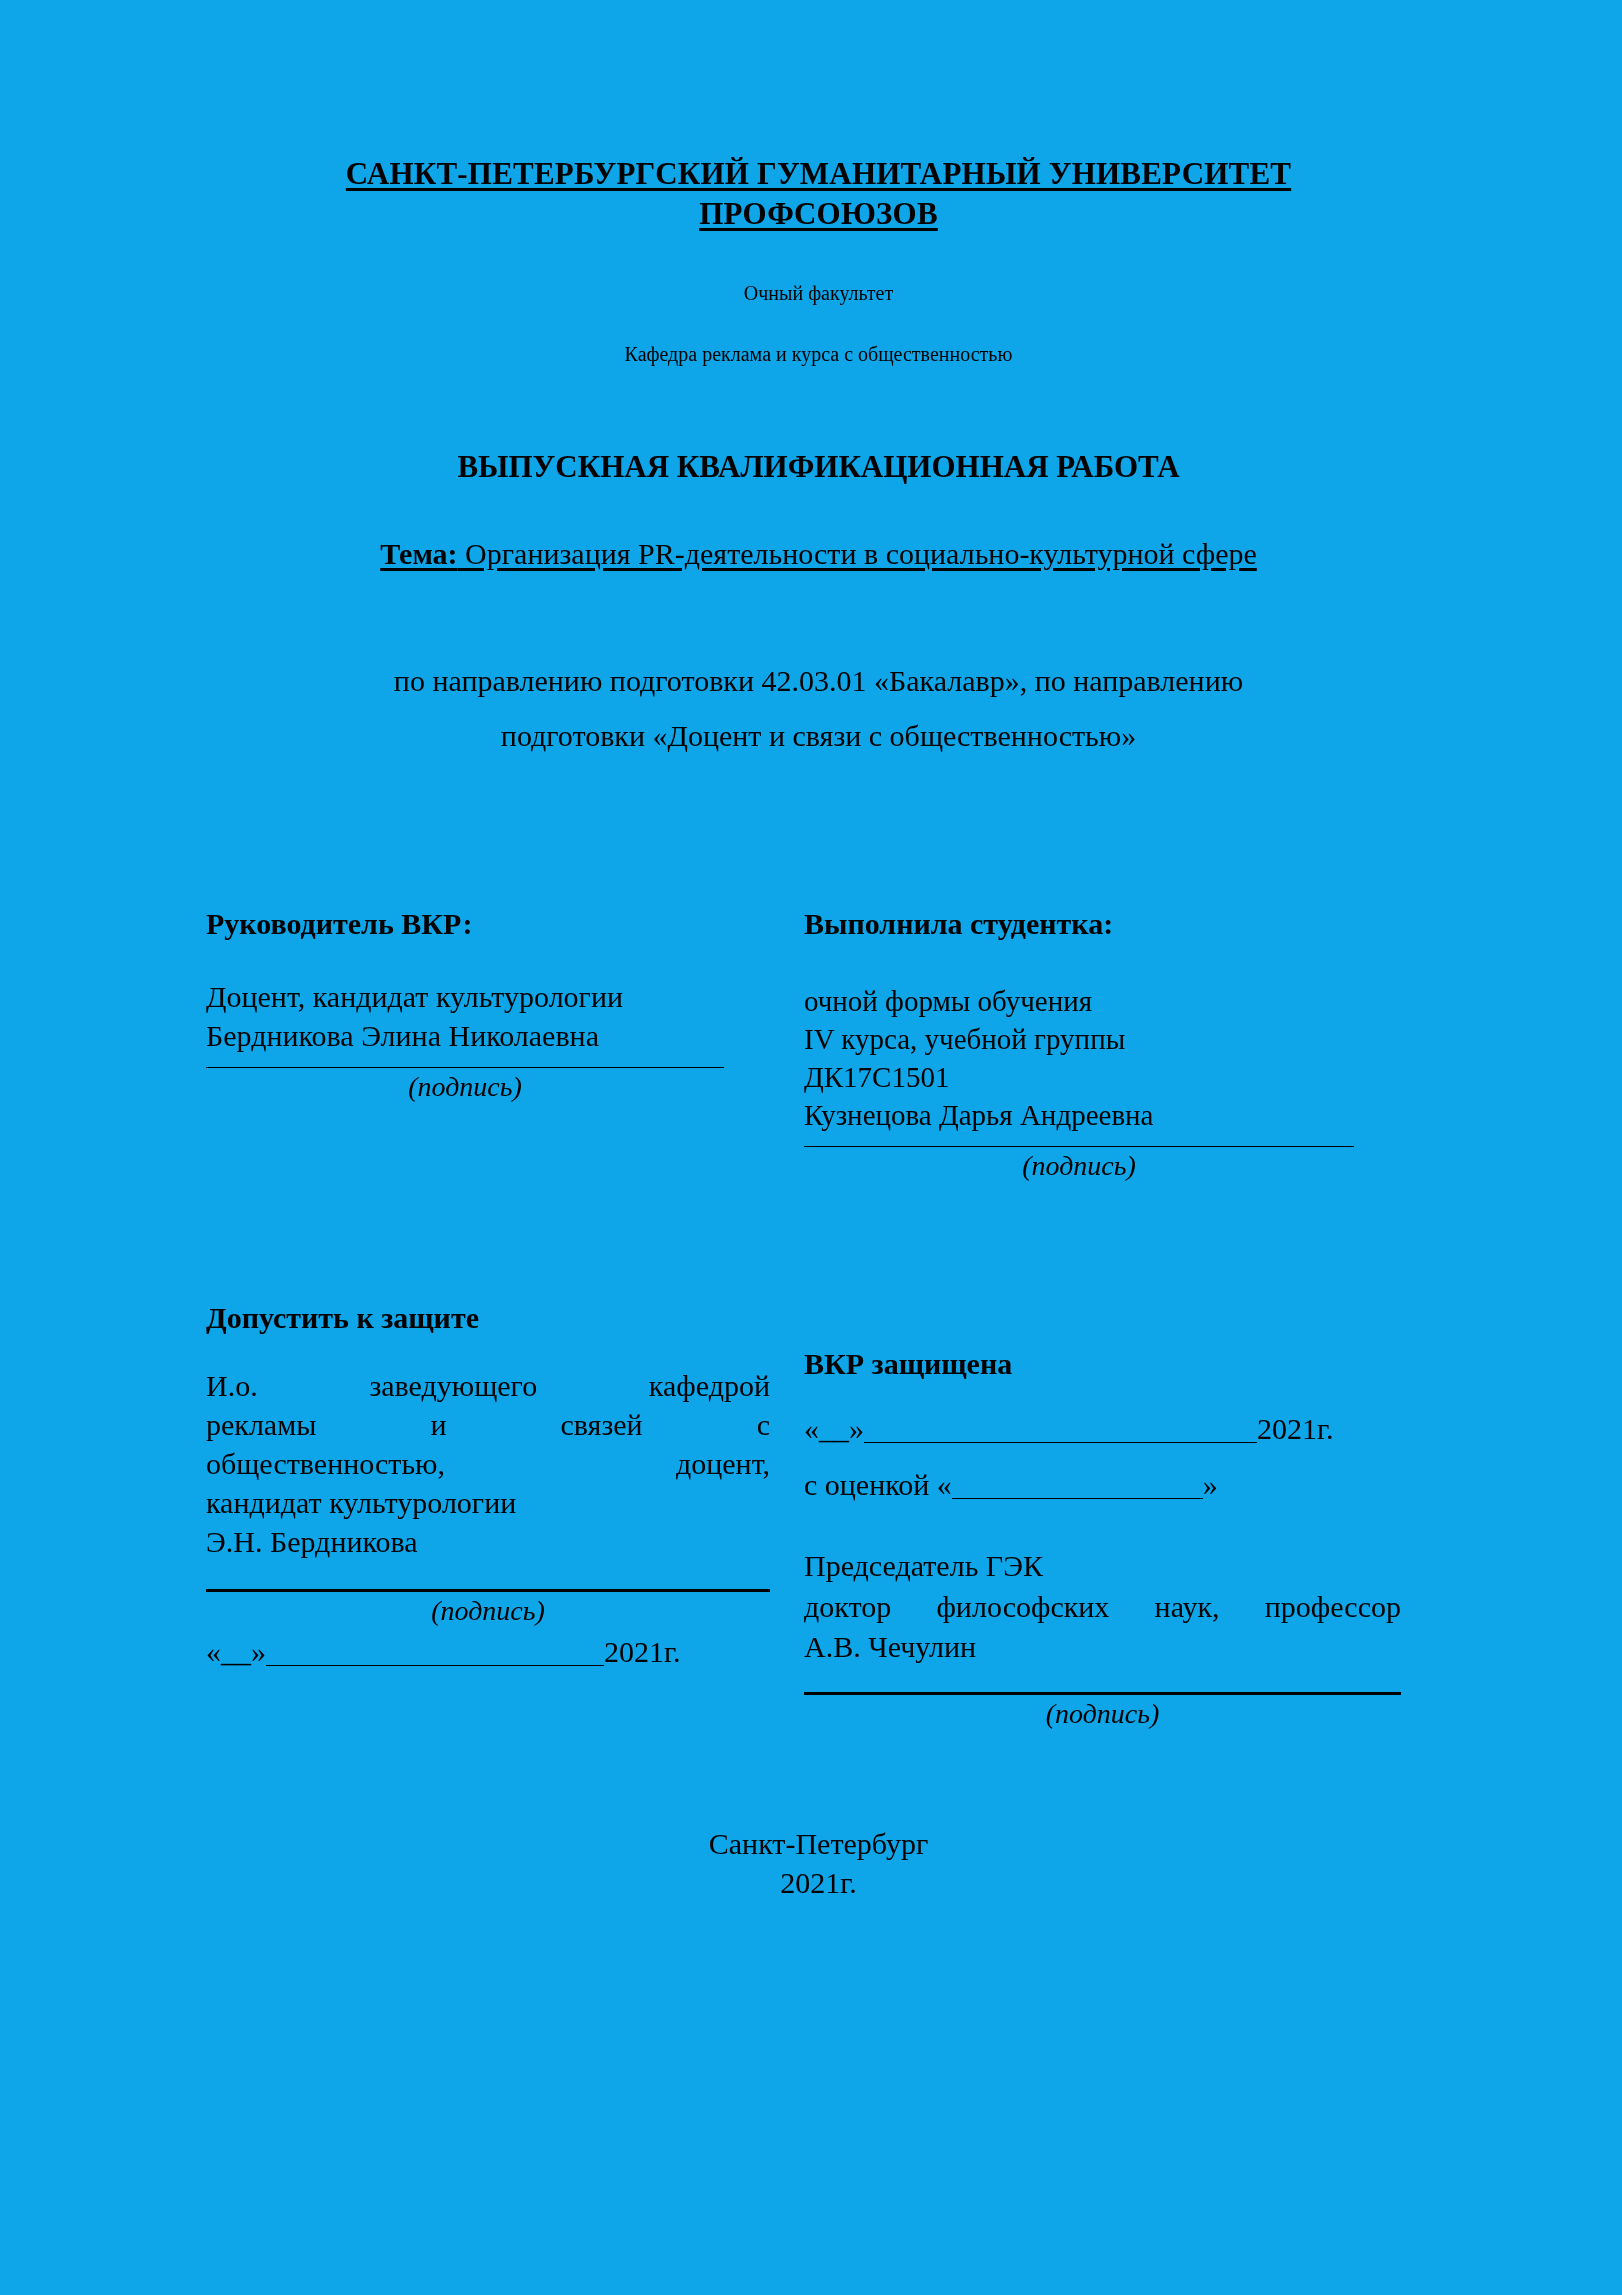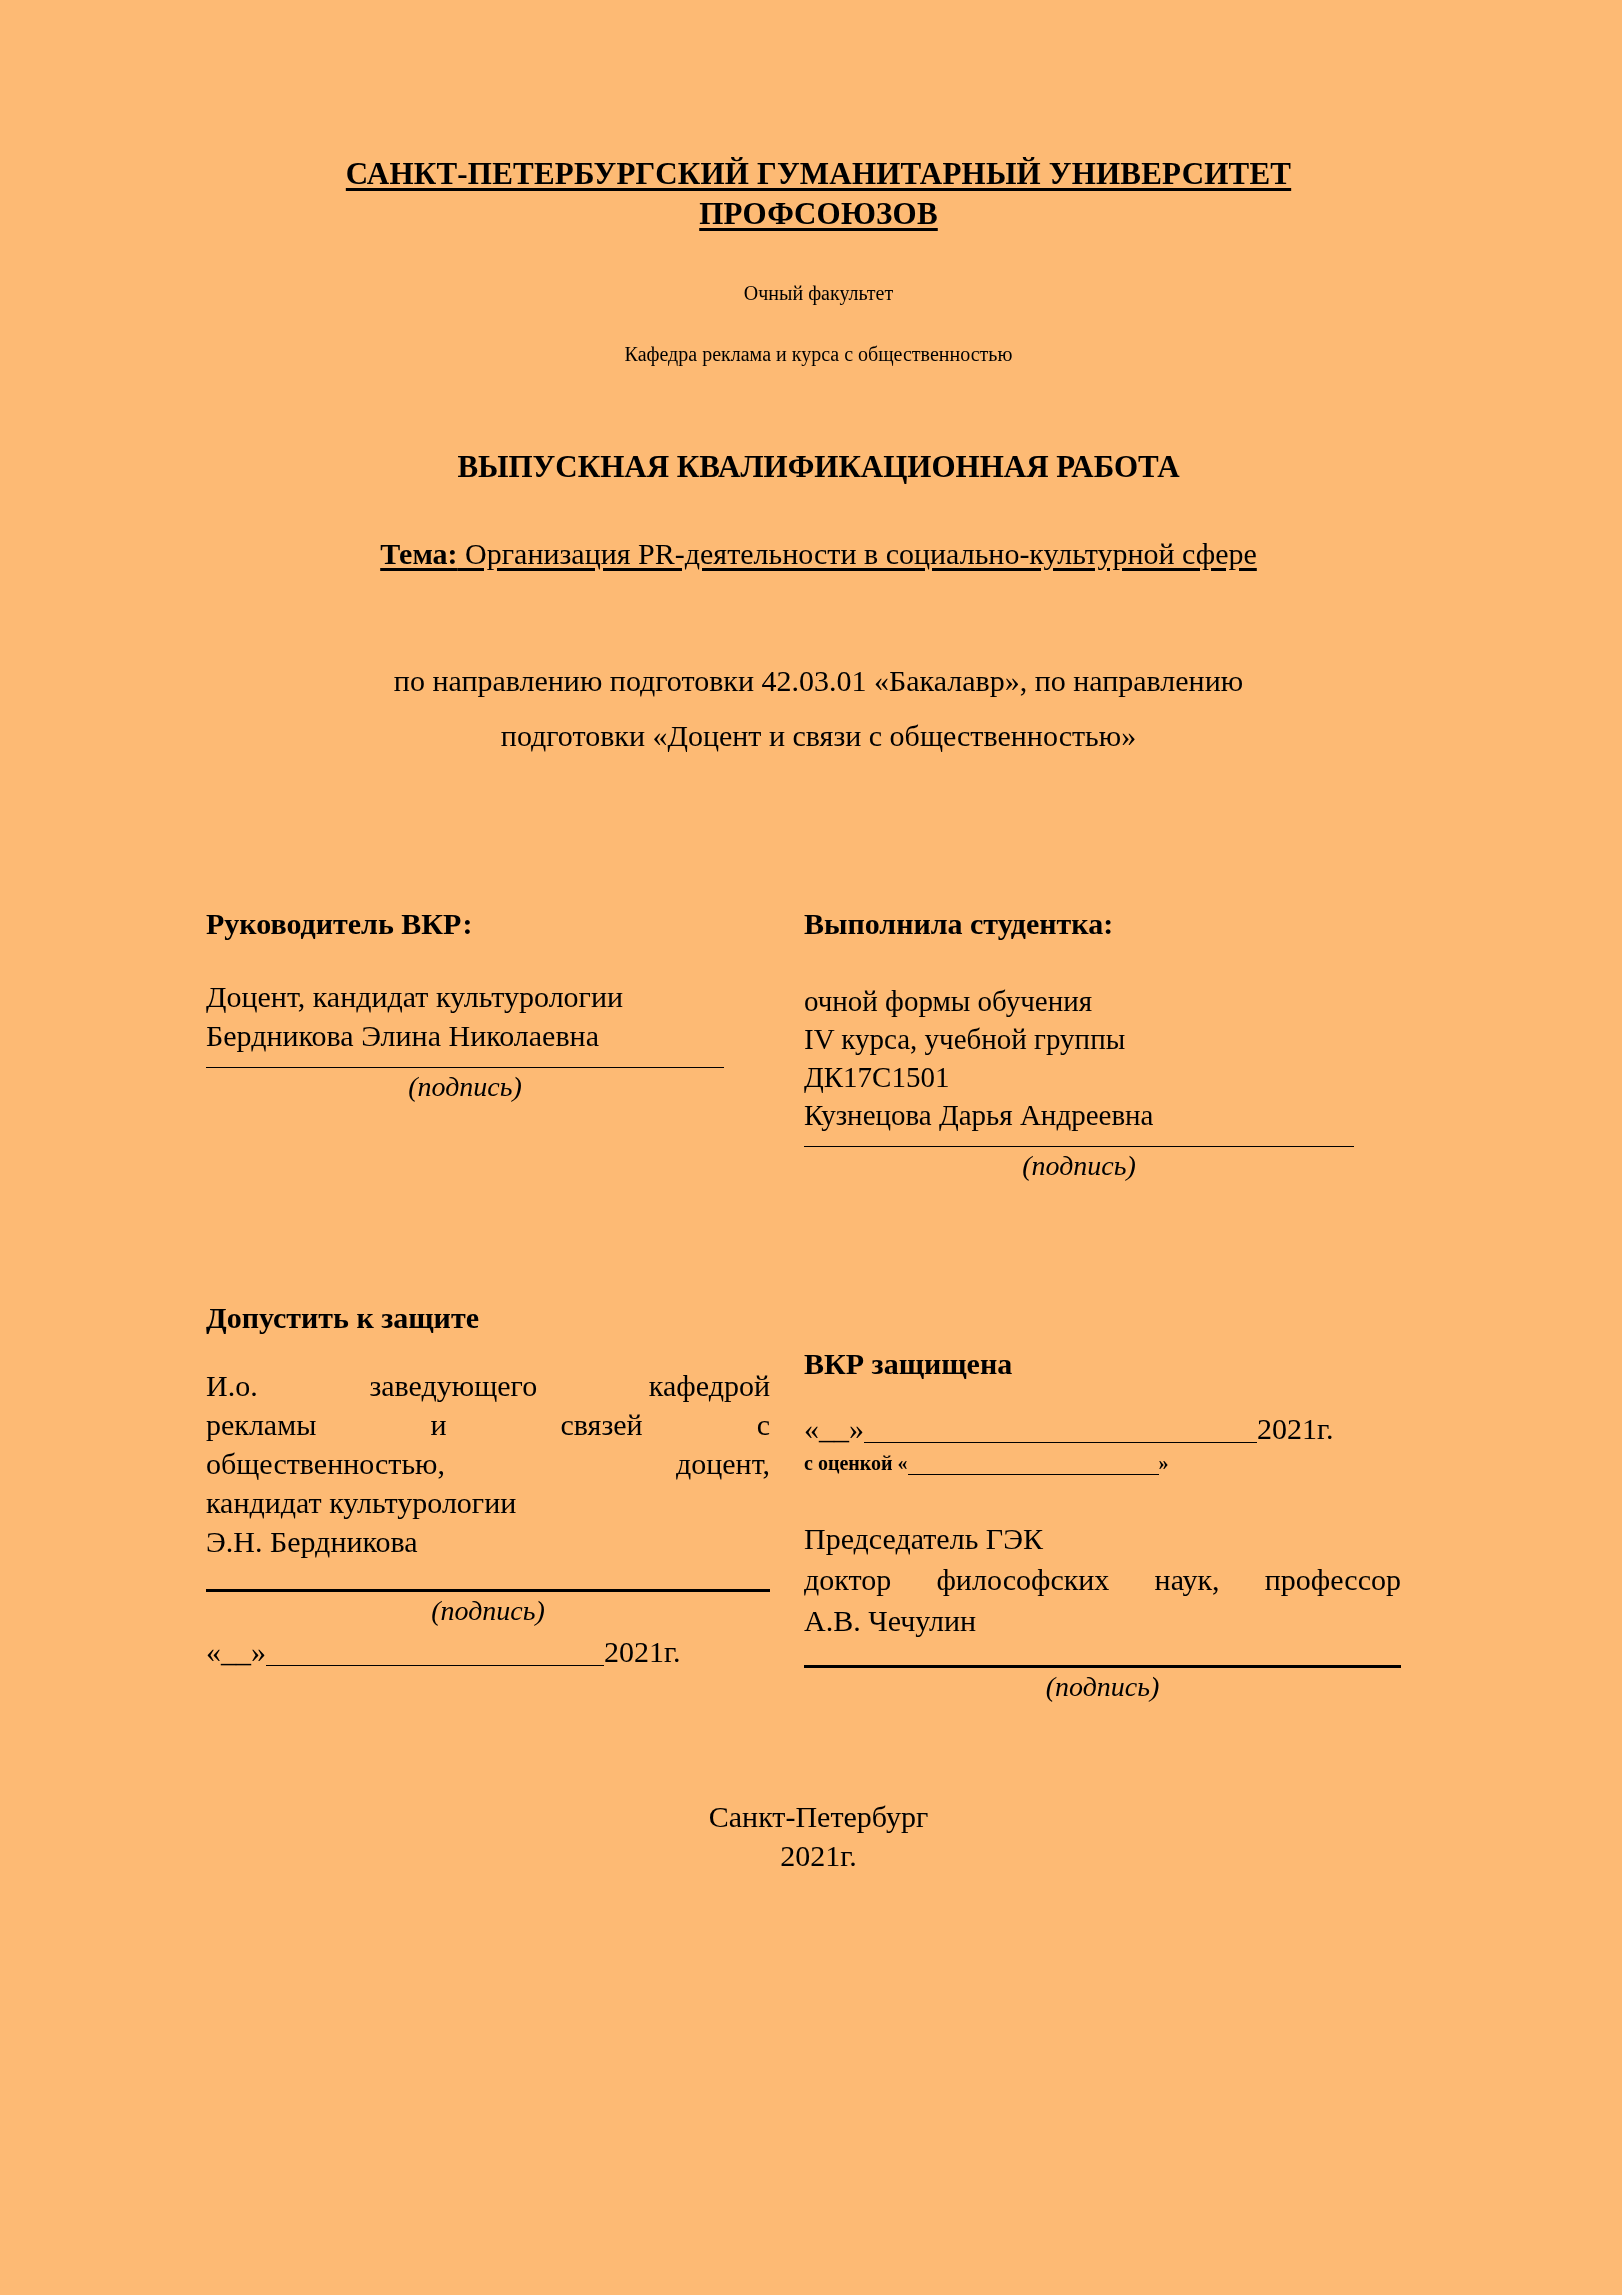--- a/index.html
+++ b/index.html
@@ -13,21 +13,21 @@
     font-family: "Liberation Serif", serif;
     color: #000000;
     position: relative;
     overflow: hidden;
   }
   .page {
     position: absolute;
     top: 0; left: 0;
     width: 1623px;
     height: 2295px;
-    background: #fdba74;
+    background: #0ea5e9;
   }
   .content {
     position: absolute;
     left: 206px;
     top: 154px;
     width: 1225px;
   }
 
   
   .univ-title {
@@ -176,23 +176,22 @@
     font-size: 30px;
   }
   .def-date .blank-long {
     display: inline-block;
     border-bottom: 1.6px solid #000;
     width: 393px;
     height: 27px;
     vertical-align: -4.7px;
   }
   .def-mark {
-    margin-top: 1px;
-    font-size: 20px;
-    font-weight: bold;
+    margin-top: 22px;
+    font-size: 30px;
   }
   .def-mark .blank-mid {
     display: inline-block;
     border-bottom: 1.6px solid #000;
     width: 251px;
     height: 27px;
     vertical-align: -4.7px;
   }
   .chair-block {
     margin-top: 44px;

